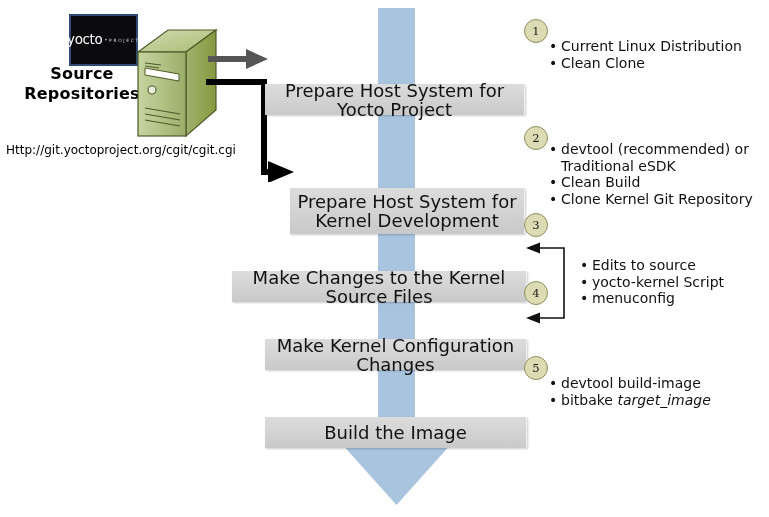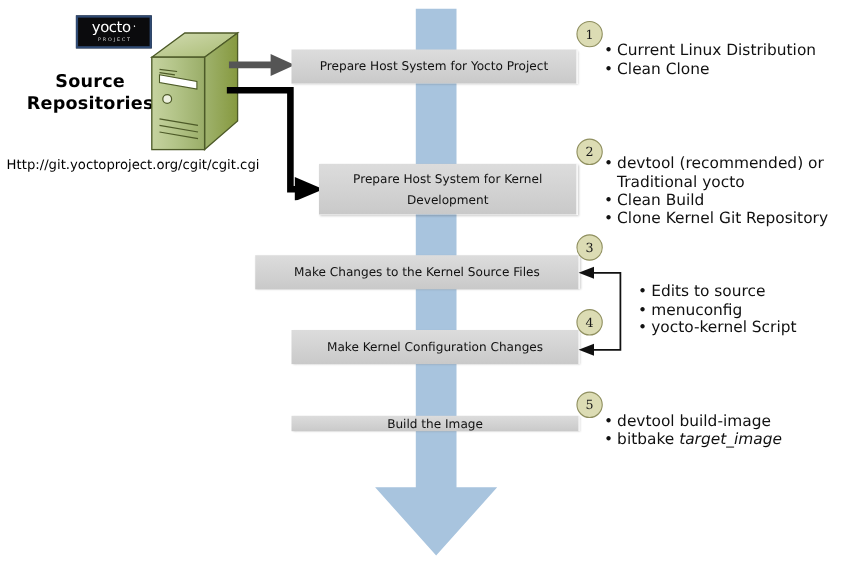--- a/index.html
+++ b/index.html
@@ -22,26 +22,26 @@
 
   
   #flow-arrow {
     left: 0; top: 0; width: 769px; height: 517px;
     pointer-events: none;
   }
 
   
   #yocto-logo {
     left: 69px; top: 14px;
-    width: 69px; height: 30px;
+    width: 69px; height: 52px;
     background: #0b0b0d;
     border: 2px solid #2f4a73;
     box-sizing: border-box;
     display: flex;
-    flex-direction: column;
+    flex-direction: row;
     align-items: center;
     justify-content: center;
     line-height: 1;
   }
   #yocto-logo .word {
     color: #ffffff;
     font-size: 13.5px;
     letter-spacing: -0.4px;
     font-family: "DejaVu Sans", "Liberation Sans", sans-serif;
   }
@@ -84,23 +84,24 @@
   
   .pbox {
     background: linear-gradient(to bottom, #dcdcdc 0%, #d2d2d2 55%, #c9c9c9 100%);
     border-right: 1px solid #efefef;
     box-shadow: 1px 1px 2px rgba(0,0,0,0.20);
     display: flex;
     align-items: center;
     justify-content: center;
     text-align: center;
     color: #111;
-    font-size: 11px;
+    font-size: 18px;
     line-height: 19px;
     box-sizing: border-box;
+    margin-top: 39px;
   }
 
   
   .step-circle {
     width: 24px; height: 24px;
     border-radius: 50%;
     background: #dcdcb4;
     border: 1.6px solid #8f8f5f;
     box-sizing: border-box;
     display: flex;
@@ -211,21 +212,21 @@
     <div class="bi">Clean Clone</div>
   </div>
 
   <div class="pbox abs" style="left:290px; top:149px; width:235px; height:46px;">
     <span>Prepare Host System for Kernel Development</span>
   </div>
   <div class="step-circle abs" style="left:524px; top:126px;">
     <span>2</span>
   </div>
   <div class="bullets abs" style="left:549px; top:141px; width:215px;">
-    <div class="bi"><span>devtool (recommended) or</span><span class="cont">Traditional yocto</span></div>
+    <div class="bi"><span>devtool (recommended) or</span><span class="cont">Traditional eSDK</span></div>
     <div class="bi">Clean Build</div>
     <div class="bi">Clone Kernel Git Repository</div>
   </div>
 
   <div class="pbox abs" style="left:232px; top:232px; width:295px; height:31px;">
     <span>Make Changes to the Kernel Source Files</span>
   </div>
   <div class="step-circle abs" style="left:524px; top:213px;">
     <span>3</span>
   </div>
@@ -238,25 +239,25 @@
   </div>
 
   <svg class="abs" style="left:524px; top:240px;" viewBox="0 0 48 86" width="48" height="86">
     <polyline points="10,8 40,8 40,78 10,78" fill="none" stroke="#111111" stroke-width="1.6"></polyline>
     <polygon points="2,8 16,2.5 16,13.5" fill="#111111"></polygon>
     <polygon points="2,78 16,72.5 16,83.5" fill="#111111"></polygon>
   </svg>
 
   <div class="bullets abs" style="left:580px; top:257px; width:180px;">
     <div class="bi">Edits to source</div>
+    <div class="bi">yocto-kernel Script</div>
     <div class="bi">menuconfig</div>
-    <div class="bi">yocto-kernel Script</div>
-  </div>
-
-  <div class="pbox abs" style="left:265px; top:378px; width:262px; height:14px;">
+  </div>
+
+  <div class="pbox abs" style="left:265px; top:378px; width:262px; height:31px;">
     <span>Build the Image</span>
   </div>
   <div class="step-circle abs" style="left:524px; top:356px;">
     <span>5</span>
   </div>
   <div class="bullets abs" style="left:549px; top:375px; width:215px;">
     <div class="bi">devtool build-image</div>
     <div class="bi"><span>bitbake </span><em>target_image</em></div>
   </div>
 

